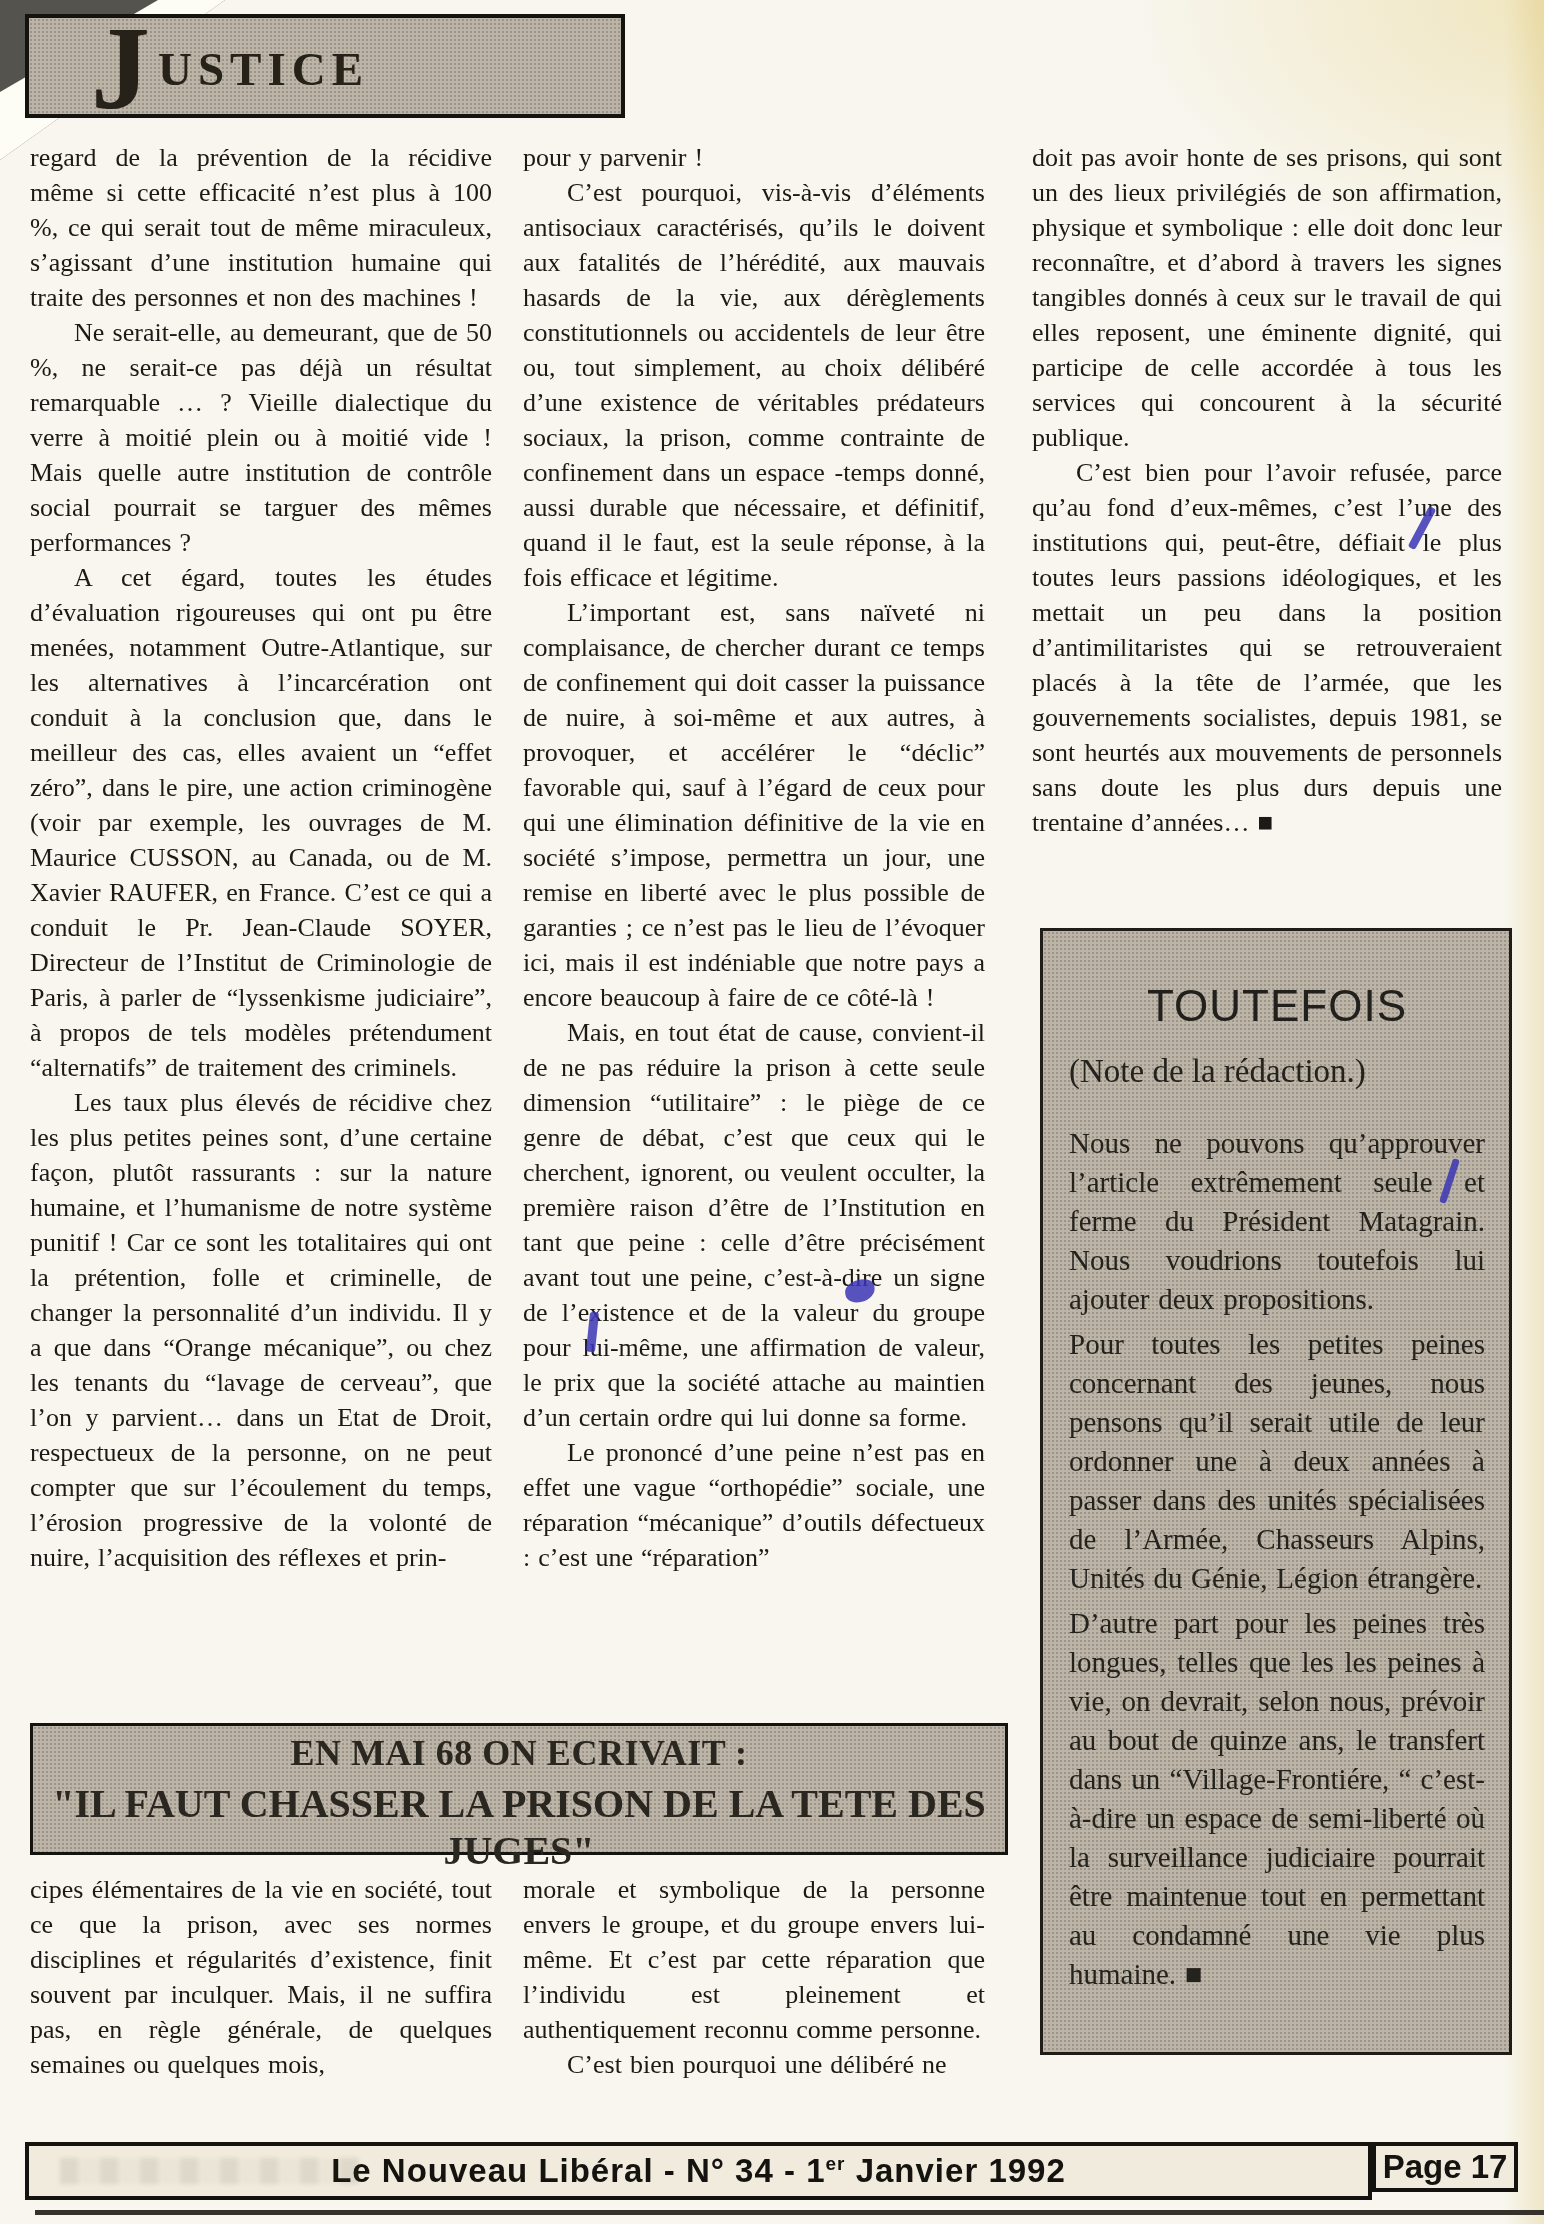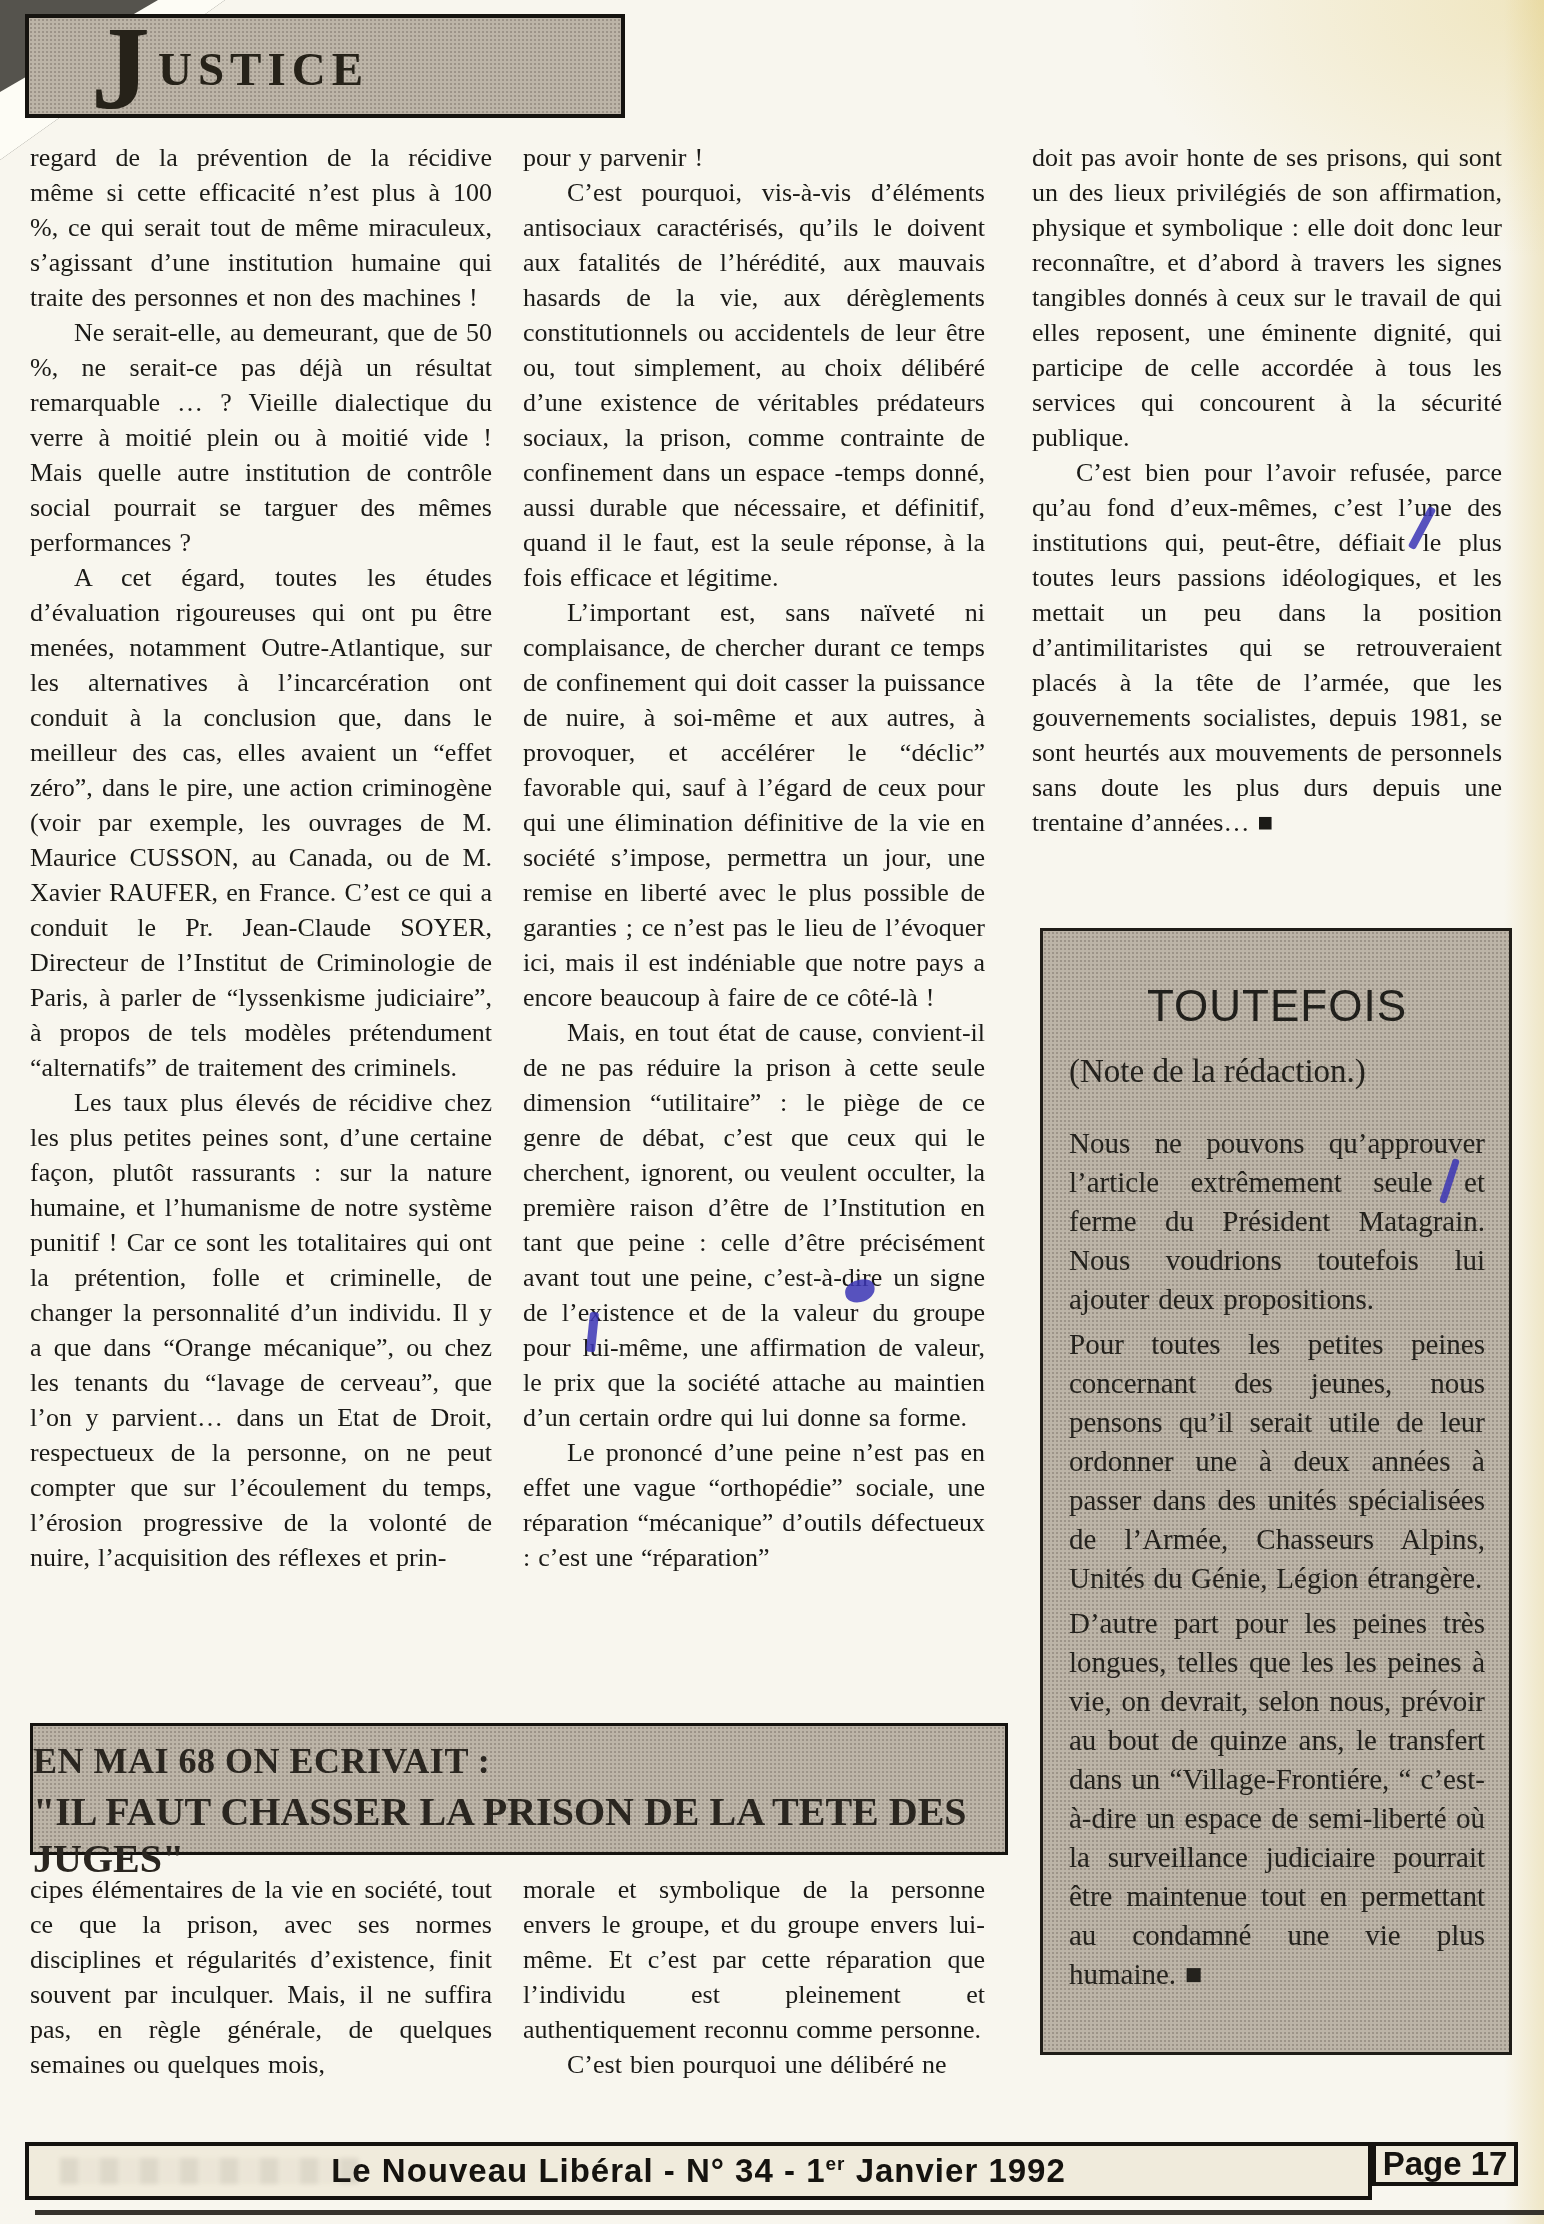--- a/index.html
+++ b/index.html
@@ -66,21 +66,22 @@
   .col-2{left:523px;}
   .col-3{left:1032px;width:470px;}
   .col-1b{left:30px;top:1872px;width:462px;}
   .col-2b{left:523px;top:1872px;width:462px;}
   p.para{margin:0;padding:0;}
   p.ind{text-indent:44px;}
   
   .banner{
     position:absolute;left:30px;top:1723px;width:978px;height:132px;
     border:3px solid #15130f;box-sizing:border-box;
-    padding-top:14px;
+    text-align:center;
+    padding-top:6px;
   }
   .banner .l1{
     font-size:36px;font-weight:bold;color:#2a2620;letter-spacing:0.5px;
   }
   .banner .l2{
     font-size:40px;font-weight:bold;color:#2a2620;margin-top:6px;letter-spacing:0px;
   }
   
   .notebox{
     position:absolute;left:1040px;top:928px;width:472px;height:1127px;
@@ -107,21 +108,21 @@
     position:absolute;left:25px;top:2142px;width:1347px;height:58px;
     border:4px solid #15130f;box-sizing:border-box;
     background:#f0ebdc;
     display:flex;align-items:center;justify-content:center;
     font-family:"Liberation Sans", sans-serif;
     font-weight:bold;font-size:33px;color:#15130f;
     letter-spacing:1px;
   }
   .footer-bar sup{font-size:19px;vertical-align:super;}
   .page-box{
-    position:absolute;left:1372px;top:2142px;width:146px;height:44px;
+    position:absolute;left:1372px;top:2142px;width:146px;height:50px;
     border:4px solid #15130f;box-sizing:border-box;
     background:#f0ebdc;
     display:flex;align-items:center;justify-content:center;
     font-family:"Liberation Sans", sans-serif;
     font-weight:bold;font-size:33px;color:#15130f;
   }
   .smudge{
     position:absolute;left:60px;top:2158px;width:300px;height:26px;
     background:repeating-linear-gradient(90deg, rgba(90,85,70,0.12) 0 18px, rgba(90,85,70,0.03) 18px 40px);
     filter:blur(2px);

